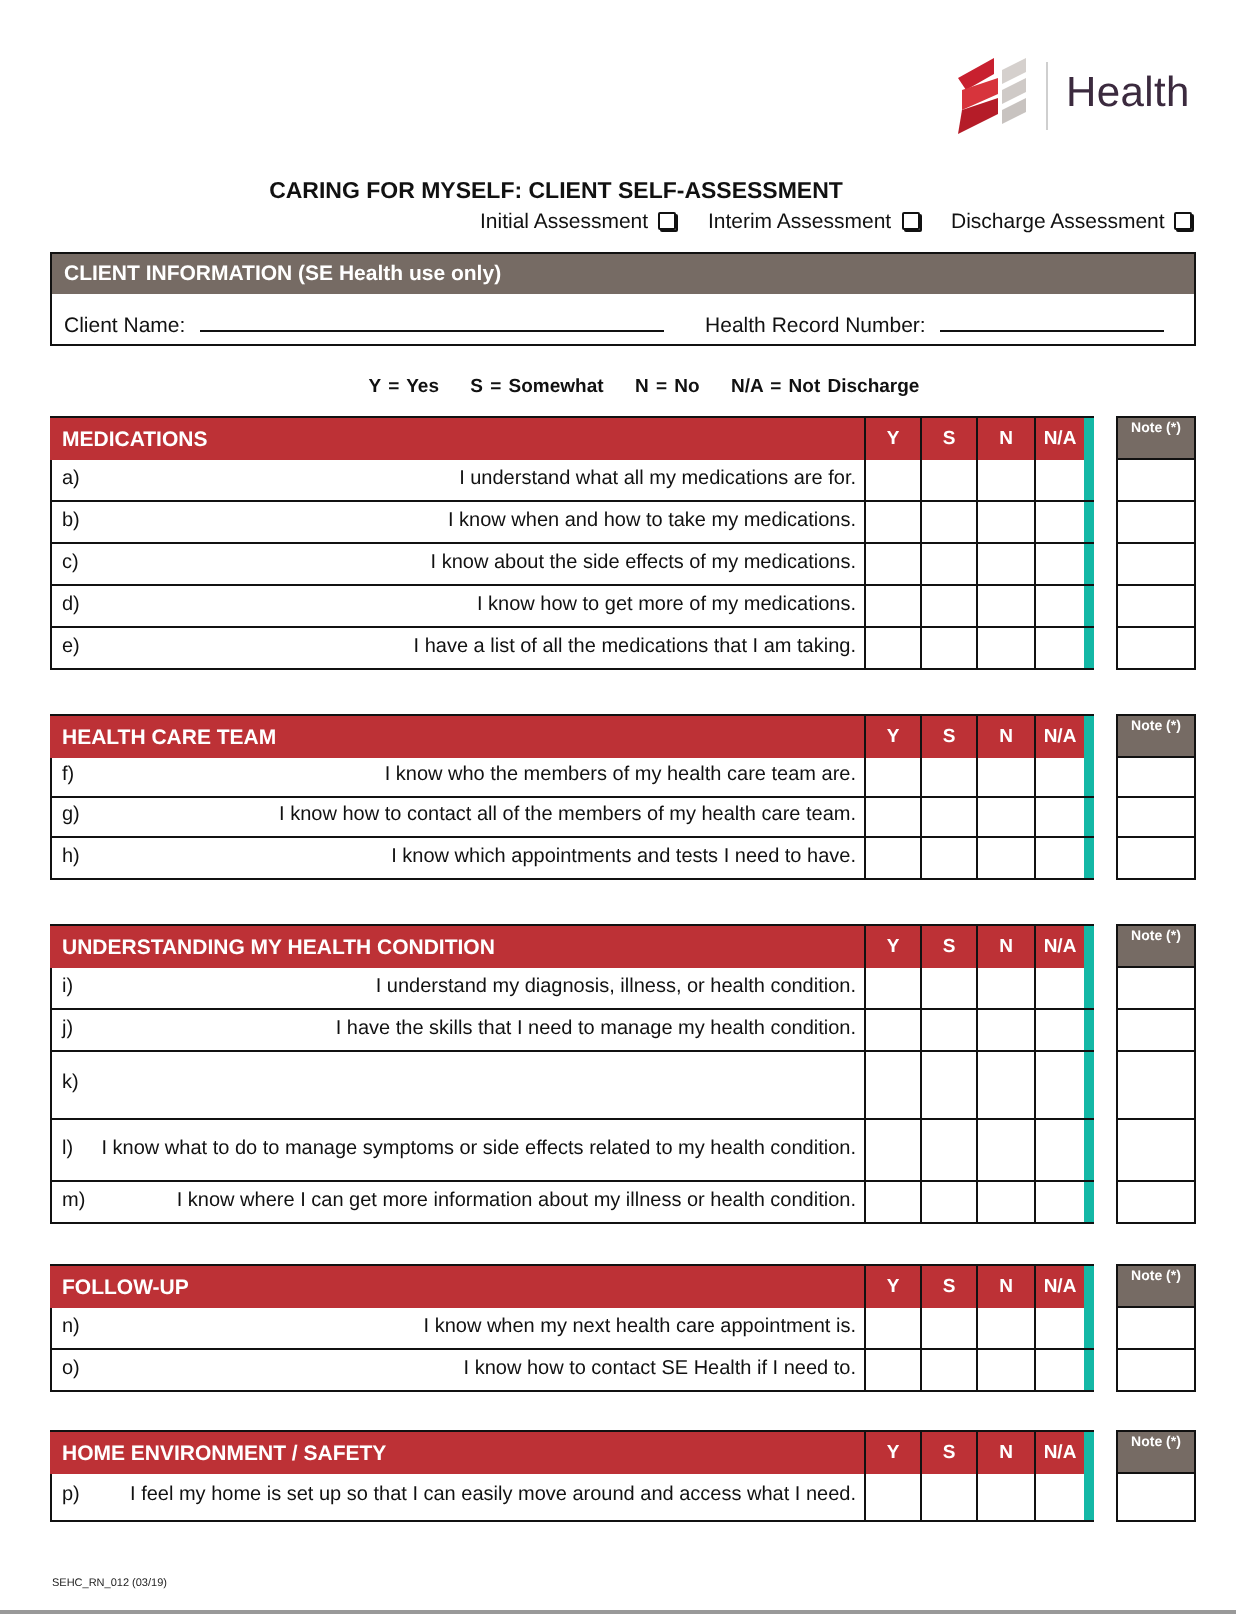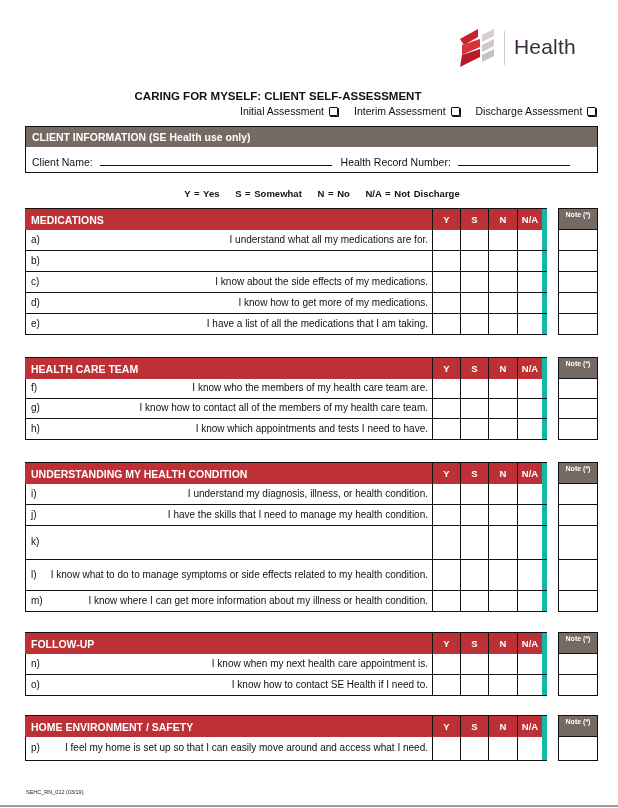--- a/index.html
+++ b/index.html
@@ -1,19 +1,19 @@
 <!DOCTYPE html>
 <html><head>
 <meta charset="utf-8">
 <style>
   html, body { margin:0; padding:0; }
   body { width:618px; height:808px; background:#fff; position:relative; overflow:hidden;
          font-family:"Liberation Sans", sans-serif; color:#111; }
   .abs { position:absolute; }
-  .logo { left:456px; top:27px; width:140px; height:44px; }
+  .logo { left:475px; top:27px; width:140px; height:44px; }
   .logo-text { position:absolute; left:58px; top:8px; font-size:21px; color:#3b2a3e; letter-spacing:0.2px; }
   .logo-divider { position:absolute; left:48px; top:4px; width:1px; height:34px; background:#cfcfcf; }
   .title { left:0; width:550px; top:90px; text-align:center; font-weight:bold; font-size:11.5px; padding-left:6px; box-sizing:border-box; }
   .assess { top:105px; left:240px; font-size:10.5px; white-space:nowrap; }
   .assess span.lbl { margin-right:5px;margin-top:15px; }
   .chk { display:inline-block; width:7px; height:7px; border:1.4px solid #111; border-radius:1px; vertical-align:-1px; margin-right:13px; box-shadow:1px 1px 0 #111; }
   .ci-box { left:25px; top:126px; width:573px; height:47px; border:1px solid #111; border-top:none; box-sizing:border-box; }
   .ci-head { position:absolute; left:0; top:0; width:100%; height:21px; background:#766b64; color:#fff; font-weight:bold; font-size:10.5px; line-height:21px; padding-left:6px; box-sizing:border-box; border-top:1px solid #111; }
   .ci-body { position:absolute; left:6px; top:30px; font-size:10.5px; white-space:nowrap; }
   .line { display:inline-block; border-bottom:1px solid #111; height:9px; vertical-align:baseline; }
@@ -58,21 +58,21 @@
   <span class="lbl">Initial Assessment</span><span class="chk"></span>
   <span class="lbl">Interim Assessment</span><span class="chk"></span>
   <span class="lbl">Discharge Assessment</span><span class="chk" style="margin-right:0"></span>
 </div>
 
 <div class="abs ci-box">
   <div class="ci-head">CLIENT INFORMATION (SE Health use only)</div>
   <div class="ci-body">
     <span>Client Name:</span>
     <span class="line" style="width:232px;margin-left:4px;"></span>
-    <span style="margin-left:6px;">Health Record Number:</span>
+    <span style="margin-left:18px;">Health Record Number:</span>
     <span class="line" style="width:112px;margin-left:4px;"></span>
   </div>
 </div>
 
 <div class="abs legend">
   <span>Y = Yes</span>
   <span>S = Somewhat</span>
   <span>N = No</span>
   <span>N/A = Not Discharge</span>
 </div>
@@ -92,20 +92,21 @@
           <span class="tx">I understand what all my medications are for.</span>
         </div>
         <div class="cell c1"></div>
         <div class="cell c2"></div>
         <div class="cell c3"></div>
         <div class="cell c4"></div>
       </div>
       <div class="row" style="height:21px">
         <div class="q">
           <span class="lt">b)</span>
+          <span class="tx">I know when and how to take my medications.</span>
         </div>
         <div class="cell c1"></div>
         <div class="cell c2"></div>
         <div class="cell c3"></div>
         <div class="cell c4"></div>
       </div>
       <div class="row" style="height:21px">
         <div class="q">
           <span class="lt">c)</span>
           <span class="tx">I know about the side effects of my medications.</span>

